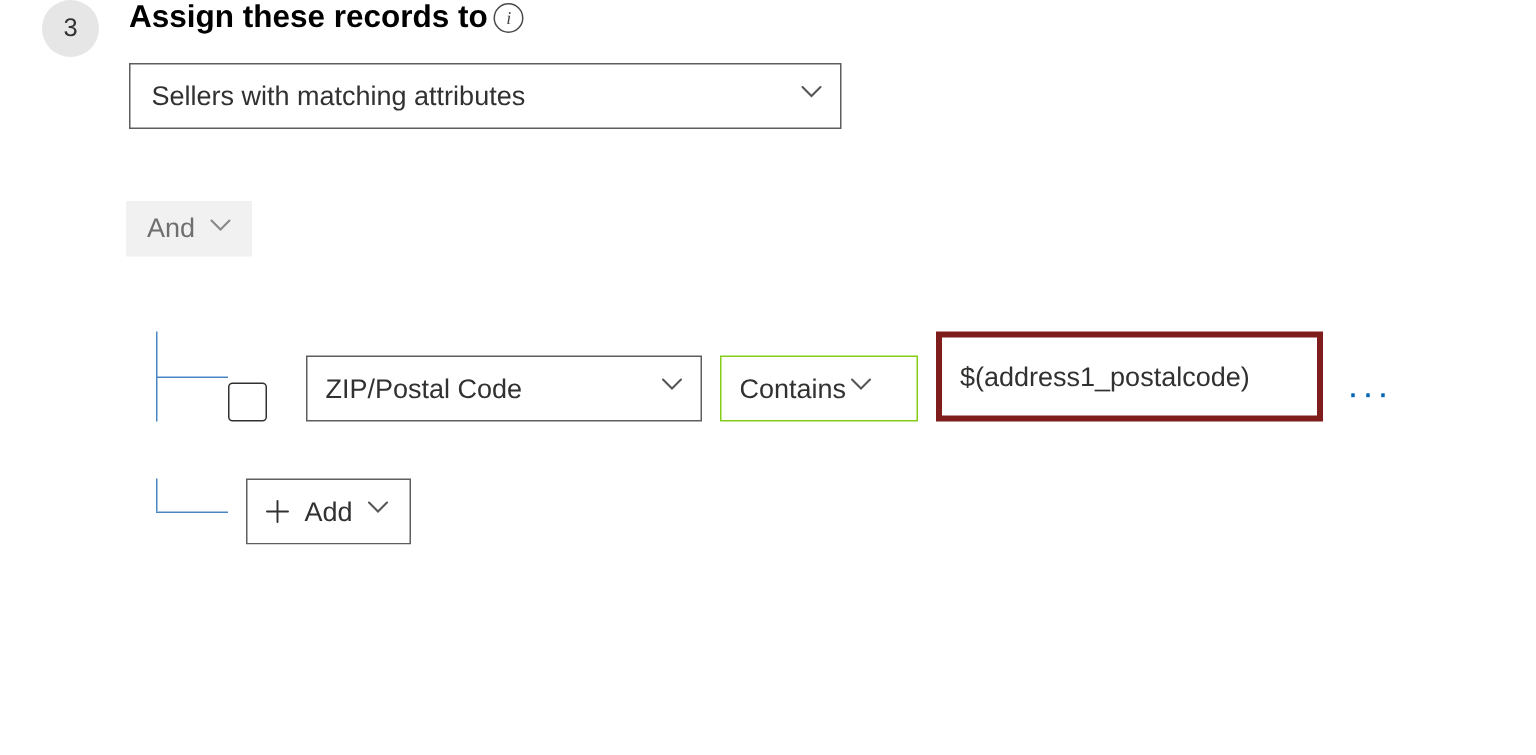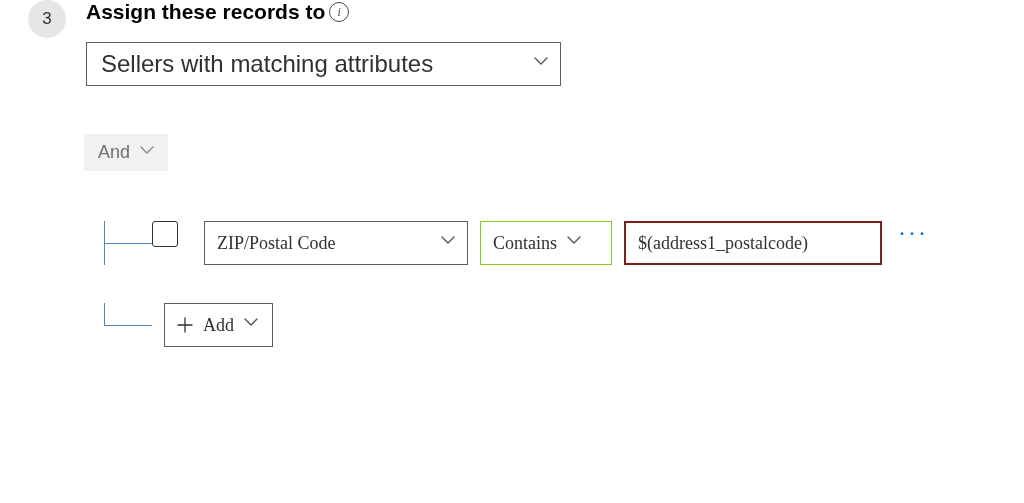--- a/index.html
+++ b/index.html
@@ -55,21 +55,21 @@
       font-family: Georgia, serif;
     }
     .dropdown {
       border: 1px solid #605e5c;
       height: 44px;
       display: flex;
       align-items: center;
       justify-content: space-between;
       padding: 0 12px 0 14px;
       background: #fff;
-      font-size: 24px;
+      font-size: 18px;
       color: #323130;
       cursor: pointer;
     }
     .dropdown.main-assign { width: 475px; }
     .chevron-down {
       width: 14px; height: 14px;
       display: inline-block;
     }
     .chevron-down svg { width: 14px; height: 9px; display:block; }
     .radio-group {
@@ -110,23 +110,22 @@
       color: #6f6f6f;
       font-size: 18px;
       cursor: pointer;
     }
     .tree {
       margin-left: 20px;
       padding-top: 12px;
     }
     .tree-row {
       display: flex;
-      align-items: flex-start;
+      align-items: flex-end;
       position: relative;
-      font-family: Liberation Serif, serif;
     }
     .connector-col {
       width: 48px;
       position: relative;
       align-self: stretch;
     }
     .vline { position:absolute; left:0; top:0; bottom:0; width:1px; background:#4b86c4; }
     .vline.half { bottom:50%; }
     .hline { position:absolute; left:0; right:0; top:50%; height:1px; background:#4b86c4; }
     .condition-row {
@@ -163,22 +162,22 @@
       justify-content: space-between;
       padding: 0 30px 0 12px;
       background: #fff;
       font-size: 18px;
       color: #323130;
       width: 132px;
       margin-right: 12px;
       cursor: pointer;
     }
     .value-input {
-      border: 2px solid #7f1d1d;
-      height: 44px;
+      border: 4px solid #7f1d1d;
+      height: 60px;
       padding: 0 12px;
       background: #fff;
       font-size: 18px;
       color: #323130;
       width: 258px;
       margin-right: 16px;
       font-family: inherit;
     }
     .more-dots {
       color: #0067b8;

